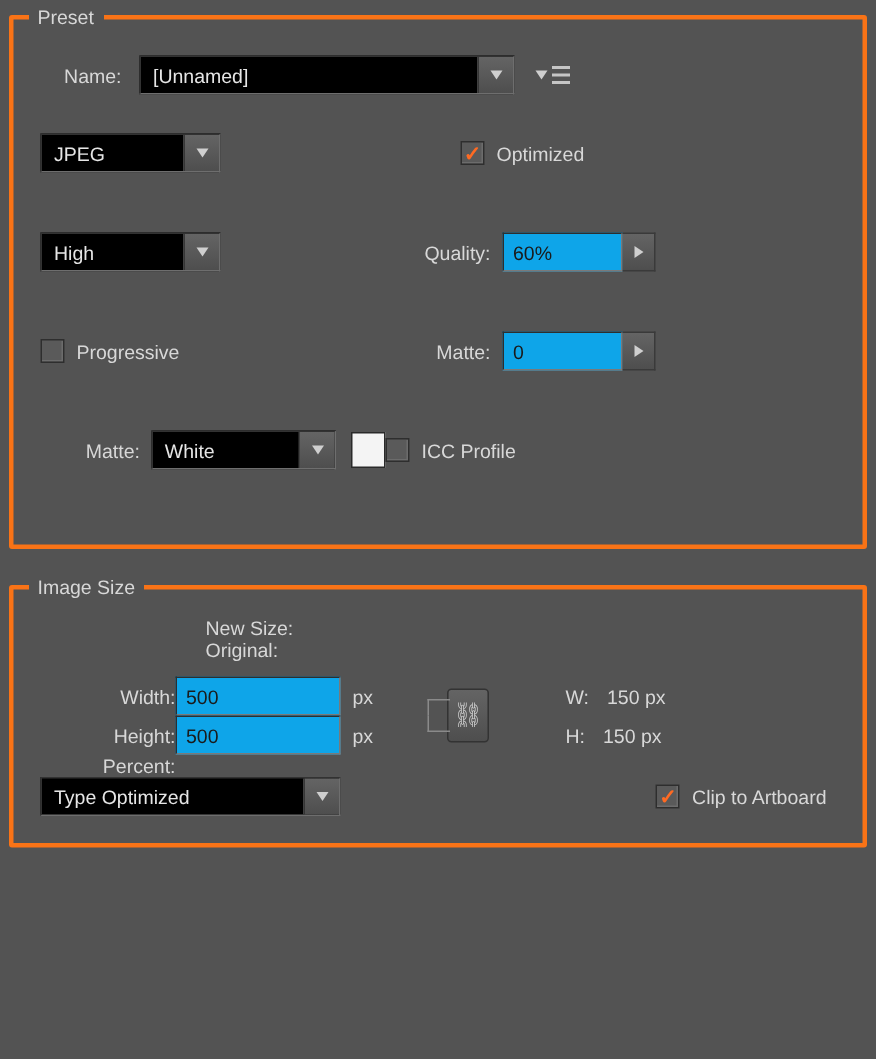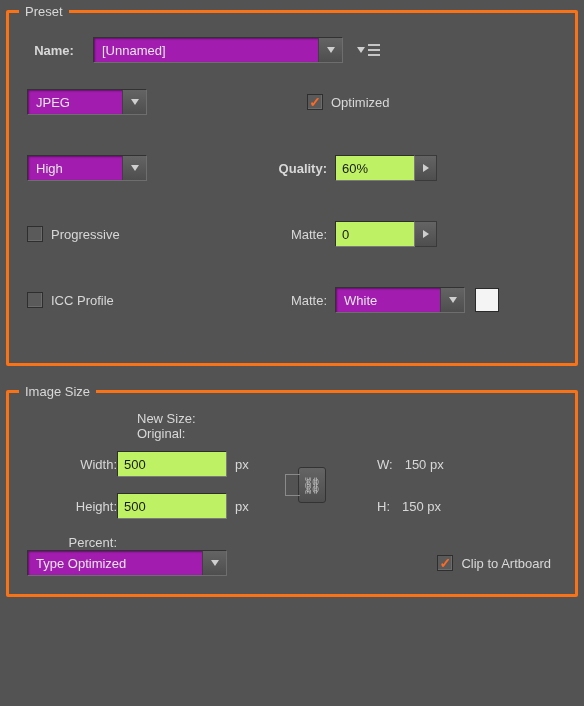--- a/index.html
+++ b/index.html
@@ -29,21 +29,21 @@
     display: flex;
     align-items: center;
   }
   .label {
     color: #d8d8d8;
     text-align: right;
   }
   .dropdown {
     display: inline-flex;
     align-items: center;
-    background: #a21caf;
+    background: #000000;
     height: 26px;
     border-top: 1px solid #323232;
     border-left: 1px solid #323232;
     border-right: 1px solid #6e6e6e;
     border-bottom: 1px solid #6e6e6e;
     box-shadow: inset 1px 1px 2px rgba(0,0,0,0.4);
     position: relative;
     cursor: pointer;
   }
   .dropdown .dd-text {
@@ -68,21 +68,21 @@
     border-right: 4px solid transparent;
     border-top: 6px solid #cfcfcf;
   }
   .tri-right {
     width: 0; height: 0;
     border-top: 4px solid transparent;
     border-bottom: 4px solid transparent;
     border-left: 6px solid #cfcfcf;
   }
   .input {
-    background: #bef264;
+    background: #0ea5e9;
     height: 26px;
     border-top: 1px solid #2e2e2e;
     border-left: 1px solid #2e2e2e;
     border-right: 1px solid #7a7a7a;
     border-bottom: 1px solid #7a7a7a;
     color: #1a1a1a;
     padding: 0 6px;
     font-size: 13px;
     display: flex;
     align-items: center;
@@ -173,33 +173,32 @@
   .size-body { padding: 12px 18px 18px 18px; }
   .size-top {
     display:flex;
     justify-content:space-between;
     padding: 0 10px 10px 110px;
     flex-direction: column;
   }
   .size-grid {
     display:grid;
     grid-template-columns: 90px 110px 50px 70px 1fr;
-    row-gap: 16px;
     align-items:center;
   }
 </style>
 </head>
 <body>
 
 <fieldset class="panel">
   <legend>Preset</legend>
   <div class="preset-body">
 
     <div class="row full" style="margin-bottom:26px;">
-      <span class="label" style="width:54px;text-align:center;font-weight:bold;">Name:</span>
+      <span class="label" style="width:54px;text-align:right;">Name:</span>
       <div style="width:12px;"></div>
       <div class="dropdown" style="width:250px;">
         <span class="dd-text">[Unnamed]</span>
         <div class="dd-btn">
             <span class="tri-down"></span>
           </div>
       </div>
       <span class="menu-icon-btn">
         <span class="tri-down"></span>
         <span class="bars">
@@ -229,21 +228,21 @@
 
       <div class="row">
         <div class="dropdown" style="width:120px;">
           <span class="dd-text">High</span>
           <div class="dd-btn">
               <span class="tri-down"></span>
             </div>
         </div>
       </div>
       <div class="row">
-        <span class="label" style="width:70px;font-weight:bold;">Quality:</span>
+        <span class="label" style="width:70px;">Quality:</span>
         <div style="width:8px;"></div>
         <div class="input" style="width:80px;">
           <span>60%</span>
         </div>
         <div class="spin-btn">
           <span class="tri-right"></span>
         </div>
       </div>
 
       <div class="row">
@@ -254,35 +253,35 @@
         <span class="label" style="width:70px;">Matte:</span>
         <div style="width:8px;"></div>
         <div class="input" style="width:80px;">
           <span>0</span>
         </div>
         <div class="spin-btn">
           <span class="tri-right"></span>
         </div>
       </div>
 
-      <div class="row">
-        <span class="check"></span>
-        <span>ICC Profile</span>
-      </div>
       <div class="row">
         <span class="label" style="width:70px;">Matte:</span>
         <div style="width:8px;"></div>
         <div class="dropdown" style="width:130px;">
           <span class="dd-text">White</span>
           <div class="dd-btn">
               <span class="tri-down"></span>
             </div>
         </div>
         <div class="matte-swatch"></div>
       </div>
+      <div class="row">
+        <span class="check"></span>
+        <span>ICC Profile</span>
+      </div>
 
     </div>
   </div>
 </fieldset>
 
 <fieldset class="panel">
   <legend>Image Size</legend>
   <div class="size-body">
 
     <div class="size-top">

